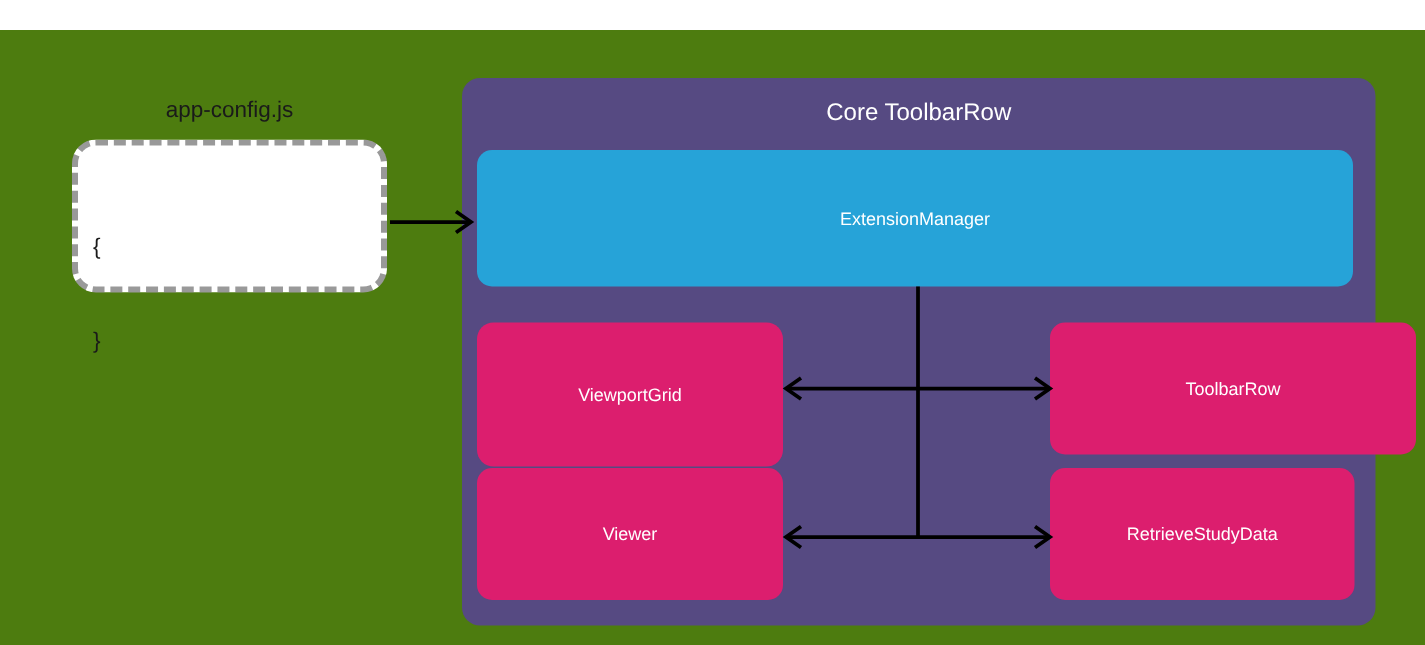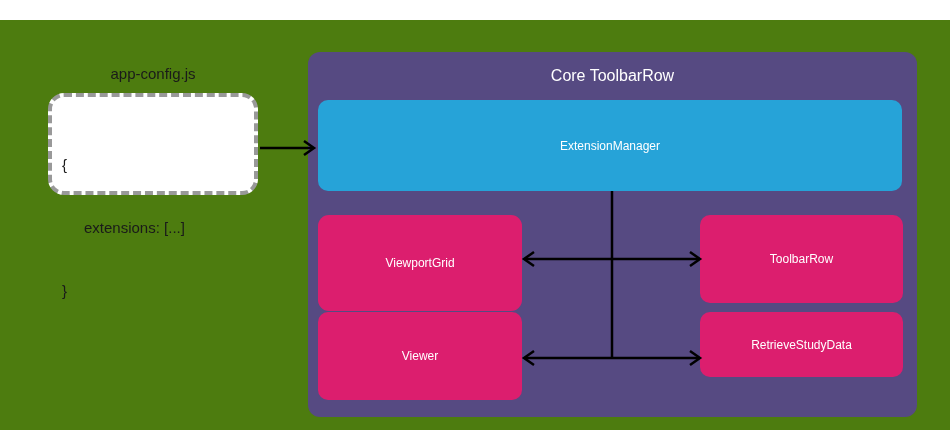--- a/index.html
+++ b/index.html
@@ -78,23 +78,23 @@
   }
   .ext-manager {
     left: 318px;
     top: 80px;
     width: 584px;
     height: 91px;
     background: var(--extension-manager-bg, #26a3d8);
   }
   .module { background: var(--module-bg, #dc1e6e); }
   .mod-viewportgrid      { left: 318px; top: 195px; width: 204px; height: 96px; border-radius: 11px; }
-  .mod-toolbarrow        { left: 700px; top: 195px; width: 203px; height: 88px; }
+  .mod-toolbarrow        { left: 700px; top: 195px; width: 244px; height: 88px; }
   .mod-viewer            { left: 318px; top: 292px; width: 204px; height: 88px; text-align: right; }
-  .mod-retrievestudydata { left: 700px; top: 292px; width: 203px; height: 65px; }
+  .mod-retrievestudydata { left: 700px; top: 292px; width: 203px; height: 88px; }
 
   
   .arrows {
     left: 0;
     top: 0;
     width: 950px;
     height: 430px;
     pointer-events: none;
     z-index: 5;
   }
@@ -110,21 +110,20 @@
 <body>
 
 <div class="stage">
 
   <div class="abs config-title">app-config.js</div>
 
   <div class="abs config-box"></div>
 
   <div class="abs config-code">
     <div>{</div>
-    <div class="indent">extensions: [...]</div>
     <div>}</div>
   </div>
 
   <div class="abs core-box"></div>
 
   <div class="abs core-title">Core ToolbarRow</div>
 
   <div class="abs node ext-manager">
     <span>ExtensionManager</span>
   </div>

